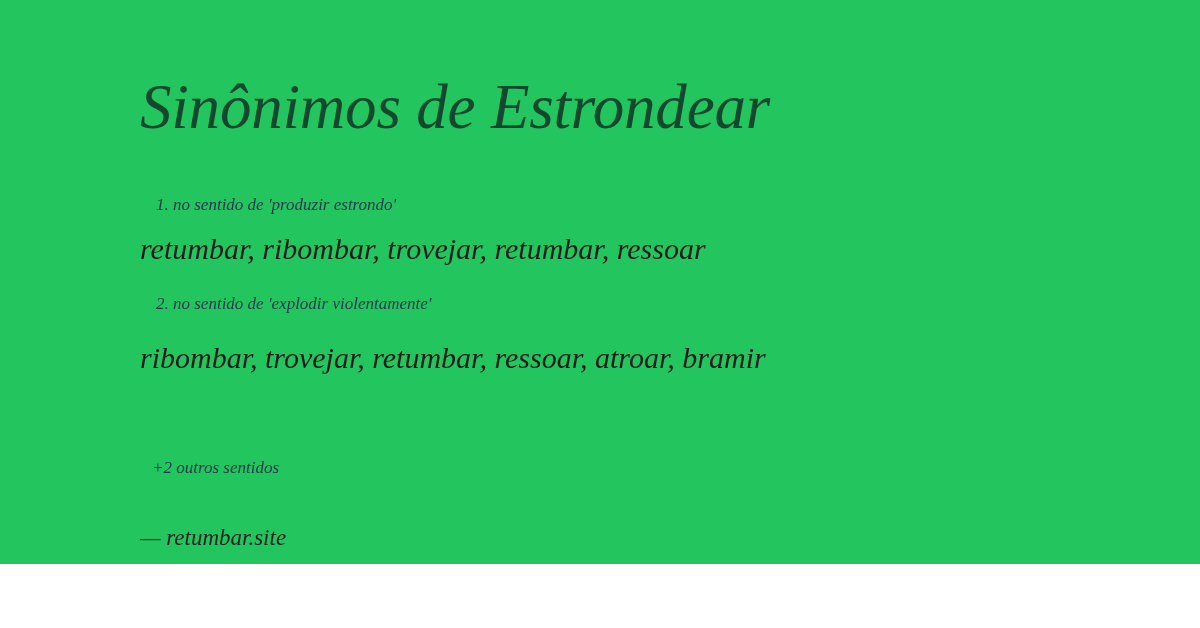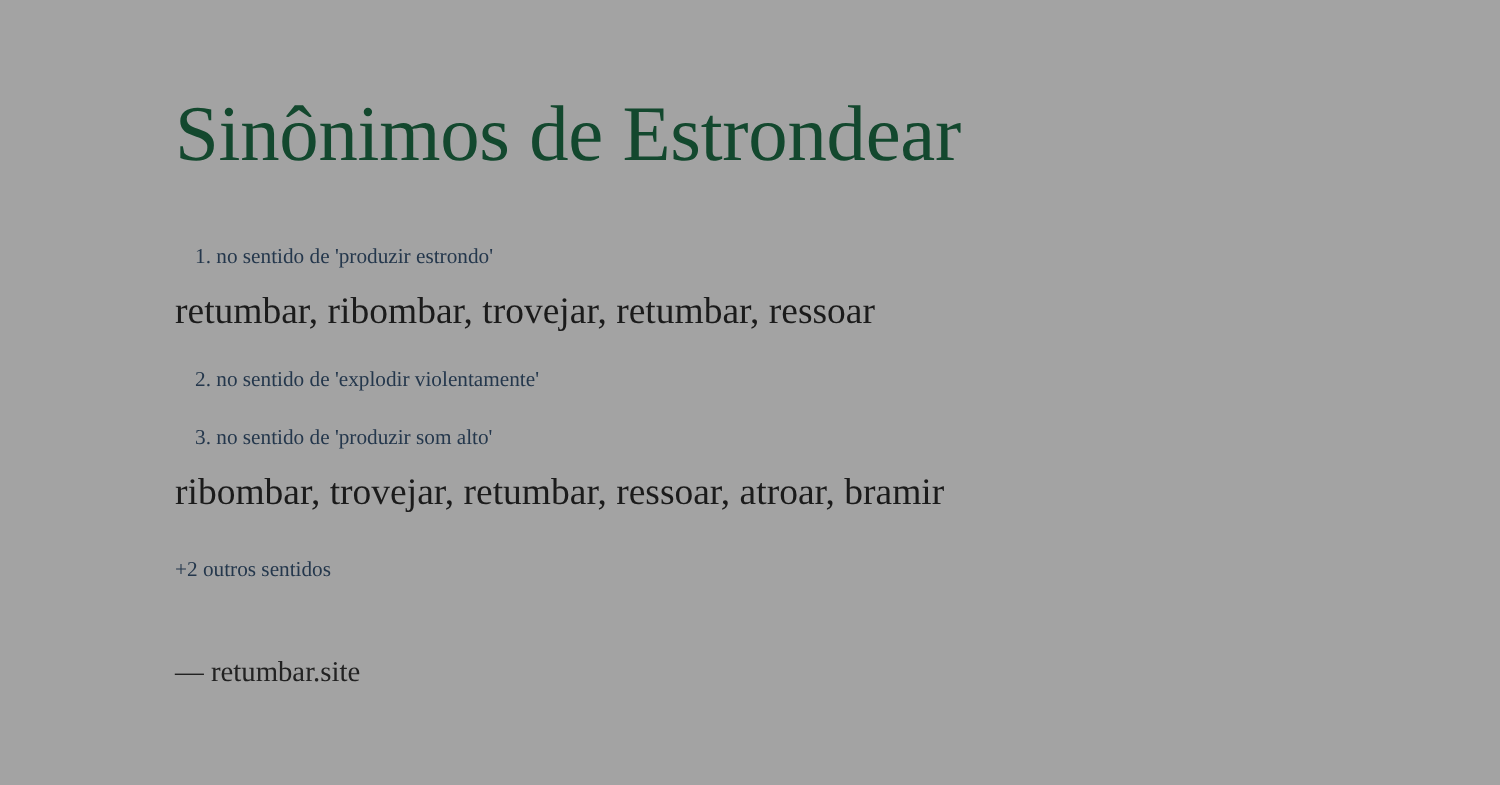--- a/index.html
+++ b/index.html
@@ -12,24 +12,25 @@
     height: 628px;
     background: #ffffff;
     font-family: "Liberation Serif", "DejaVu Serif", serif;
     -webkit-font-smoothing: antialiased;
     overflow: hidden;
   }
 
   .card {
     position: relative;
     width: 1200px;
-    height: 628px;
+    height: 564px;
     box-sizing: border-box;
     padding: 0 140px;
-    background: #a3a3a3;
+    background: #22c55e;
+    font-style: italic;
   }
 
   .page-title {
     margin: 0;
     padding: 0;
     position: absolute;
     left: 140px;
     top: 76px;
     font-family: "Liberation Serif", "DejaVu Serif", serif;
     font-size: 63px;
@@ -71,21 +72,21 @@
     font-weight: 400;
     line-height: 1.2;
     color: #1b1b1b;
     white-space: nowrap;
   }
 
   .more-senses {
     position: absolute;
     left: 140px;
     top: 446px;
-    margin: 0;
+    margin: 12px;
     font-family: "Liberation Serif", "DejaVu Serif", serif;
     font-size: 17px;
     font-weight: 400;
     line-height: 1.15;
     color: #24374c;
     white-space: nowrap;
   }
 
   .attribution {
     position: absolute;
@@ -112,21 +113,20 @@
     <div class="sense-block">
       <div class="sense-label">1. no sentido de 'produzir estrondo'</div>
       <div class="sense-words">retumbar, ribombar, trovejar, retumbar, ressoar</div>
     </div>
 
     <div class="sense-block">
       <div class="sense-label">2. no sentido de 'explodir violentamente'</div>
     </div>
 
     <div class="sense-block">
-      <div class="sense-label">3. no sentido de 'produzir som alto'</div>
       <div class="sense-words">ribombar, trovejar, retumbar, ressoar, atroar, bramir</div>
     </div>
 
   </div>
 
   <div class="more-senses">+2 outros sentidos</div>
 
   <div class="attribution">— retumbar.site</div>
 
 </div>

